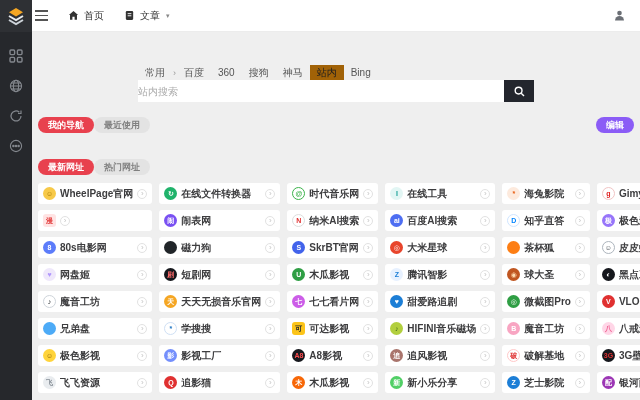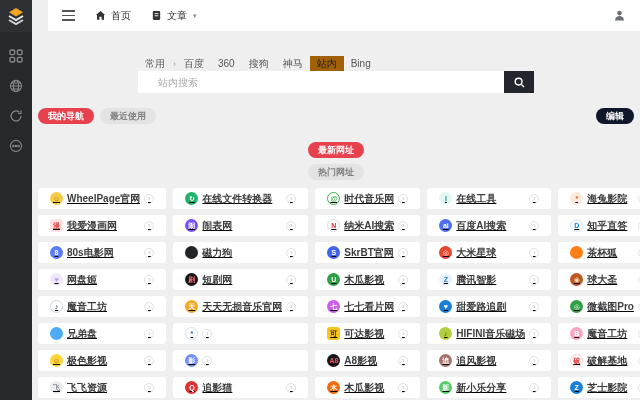--- a/index.html
+++ b/index.html
@@ -10,60 +10,60 @@
   .sidebar { position:absolute; left:0; top:0; width:32px; height:400px;
     background:#26282c; z-index:5; }
   .logo { width:32px; height:32px; background:#2e3034; display:flex;
     align-items:center; justify-content:center; cursor:pointer; }
   .side-icons { display:flex; flex-direction:column; align-items:center; margin-top:16px; gap:14px; }
   .side-ic { width:16px; height:16px; color:#83878d; display:flex; align-items:center;
     justify-content:center; cursor:pointer; }
   .side-ic svg { width:14px; height:14px; }
 
   
-  .header { position:absolute; left:48px; top:0; right:0; height:32px; background:#fff;
+  .header { position:absolute; left:21px; top:0; right:0; height:32px; background:#fff;
     border-bottom:1px solid #ececec; display:flex; align-items:center; padding:12px 14px; gap:20px; z-index:4;}
   .hamburger { display:flex; flex-direction:column; gap:3px; cursor:pointer; }
   .hamburger i { display:block; width:13px; height:1.5px; background:#555; }
   .hnav { display:flex; align-items:center; gap:5px; font-size:10px; color:#333; cursor:pointer; }
   .hnav svg { width:11px; height:11px; }
   .caret { font-size:7px; color:#888; margin-left:1px; }
   .hspacer { flex:1; }
   .person { color:#6b6f75; cursor:pointer; display:flex; }
   .person svg { width:13px; height:13px; }
 
   
   .main { position:absolute; left:32px; top:32px; right:0; bottom:0; background:#efefef; overflow:hidden; }
 
-  .search-wrap { width:396px; margin:24px auto 0; }
+  .search-wrap { width:396px; margin:33px auto 0; }
   .stabs { display:flex; align-items:center; height:15px; font-size:10px; color:#555; }
   .stab { padding:0 7px; height:15px; line-height:15px; cursor:pointer; }
   .stab.active { background:#a16207; color:#1d1d1f; }
   .stab-sep { color:#999; font-size:9px; margin:0 1px; }
   .sbox { display:flex; height:22px; }
-  .sbox input { flex:1; border:none; outline:none; background:#fff; padding:0 20px;
+  .sbox input { flex:1; border:none; outline:none; background:#fff; padding:0 0;
     font-size:10px; color:#333; font-family:Liberation Serif, serif; }
   .sbox input::placeholder { color:#aaa; }
   .sbtn { width:30px; height:22px; background:#23262d; border:none; cursor:pointer;
     display:flex; align-items:center; justify-content:center; }
 
   .content { padding:0 6px; margin-top:15px; }
-  .pill-row { display:flex; align-items:center; gap:6px; }
+  .pill-row { display:flex; align-items:flex-end; }
   .pill { height:16px; line-height:16px; padding:0 10px; border-radius:8px; font-size:9px;
     font-weight:bold; background:#e3e3e3; color:#808080; cursor:pointer; white-space:nowrap; }
   .pill.active { background:#e8414e; color:#fff; }
-  .pill.edit { margin-left:auto; background:#0f172a; color:#fff; }
+  .pill.edit { margin-left:auto; background:#8b5cf6; color:#fff; }
 
   .empty { margin-top:8px; height:37px; background:#e3e3e3; border-radius:3px;
     display:flex; align-items:center; justify-content:center; font-size:10px; color:#999; }
 
-  .sites-pills { margin-top:18px;flex-direction:column; }
+  .sites-pills { margin-top:26px; }
   .grid { margin-top:8px; display:grid; grid-template-columns:repeat(6,1fr); gap:6px 7px; }
   .card { background:#fff; border-radius:3px; height:21px; display:flex; align-items:center;
-    padding:0 12px; gap:4px; cursor:pointer;text-decoration:underline; }
+    padding:0 5px; gap:4px; cursor:pointer; }
   .fav { width:13px; height:13px; border-radius:50%; flex:0 0 auto; display:flex;
     align-items:center; justify-content:center; font-size:7px; font-weight:bold; overflow:hidden; }
   .fav.sq { border-radius:3px; }
   .cname { flex:1; font-size:10px; font-weight:bold; color:#3d3d3f; white-space:nowrap;
     overflow:hidden; text-overflow:ellipsis; }
   .chev { width:10px; height:10px; border:1px solid #e2e2e2; border-radius:50%;
     color:#c4c4c4; font-size:8px; line-height:8px; text-align:center; flex:0 0 auto; }
 </style>
 </head>
 <body>
@@ -211,21 +211,20 @@
   </div>
 
   <div class="card">
     <span class="fav" style="background: rgb(255, 255, 255); color: rgb(224, 32, 32); border: 1px solid rgb(241, 196, 196);">g</span>
     <span class="cname">Gimy剧迷</span>
 
   </div>
 
   <div class="card">
     <span class="fav sq" style="background: rgb(255, 227, 227); color: rgb(224, 49, 49);">漫</span>
-    <span class="cname">我爱漫画网</span>
     <span class="chev">›</span>
   </div>
 
   <div class="card">
     <span class="fav" style="background: rgb(121, 80, 242); color: rgb(255, 255, 255);">闹</span>
     <span class="cname">闹表网</span>
     <span class="chev">›</span>
   </div>
 
   <div class="card">
@@ -361,20 +360,21 @@
   </div>
 
   <div class="card">
     <span class="fav" style="background: rgb(77, 171, 247); color: rgb(255, 255, 255);"></span>
     <span class="cname">兄弟盘</span>
     <span class="chev">›</span>
   </div>
 
   <div class="card">
     <span class="fav" style="background: rgb(255, 255, 255); color: rgb(25, 113, 194); border: 1px solid rgb(207, 224, 245);">*</span>
+    <span class="cname">学搜搜</span>
     <span class="chev">›</span>
   </div>
 
   <div class="card">
     <span class="fav sq" style="background: rgb(252, 196, 25); color: rgb(33, 37, 41);">可</span>
     <span class="cname">可达影视</span>
     <span class="chev">›</span>
   </div>
 
   <div class="card">
@@ -396,20 +396,21 @@
   </div>
 
   <div class="card">
     <span class="fav" style="background: rgb(255, 212, 59); color: rgb(141, 103, 8);">☺</span>
     <span class="cname">极色影视</span>
     <span class="chev">›</span>
   </div>
 
   <div class="card">
     <span class="fav" style="background: rgb(116, 143, 252); color: rgb(255, 255, 255);">影</span>
+    <span class="cname">影视工厂</span>
     <span class="chev">›</span>
   </div>
 
   <div class="card">
     <span class="fav" style="background: rgb(22, 24, 29); color: rgb(255, 77, 79);">A8</span>
     <span class="cname">A8影视</span>
     <span class="chev">›</span>
   </div>
 
   <div class="card">

